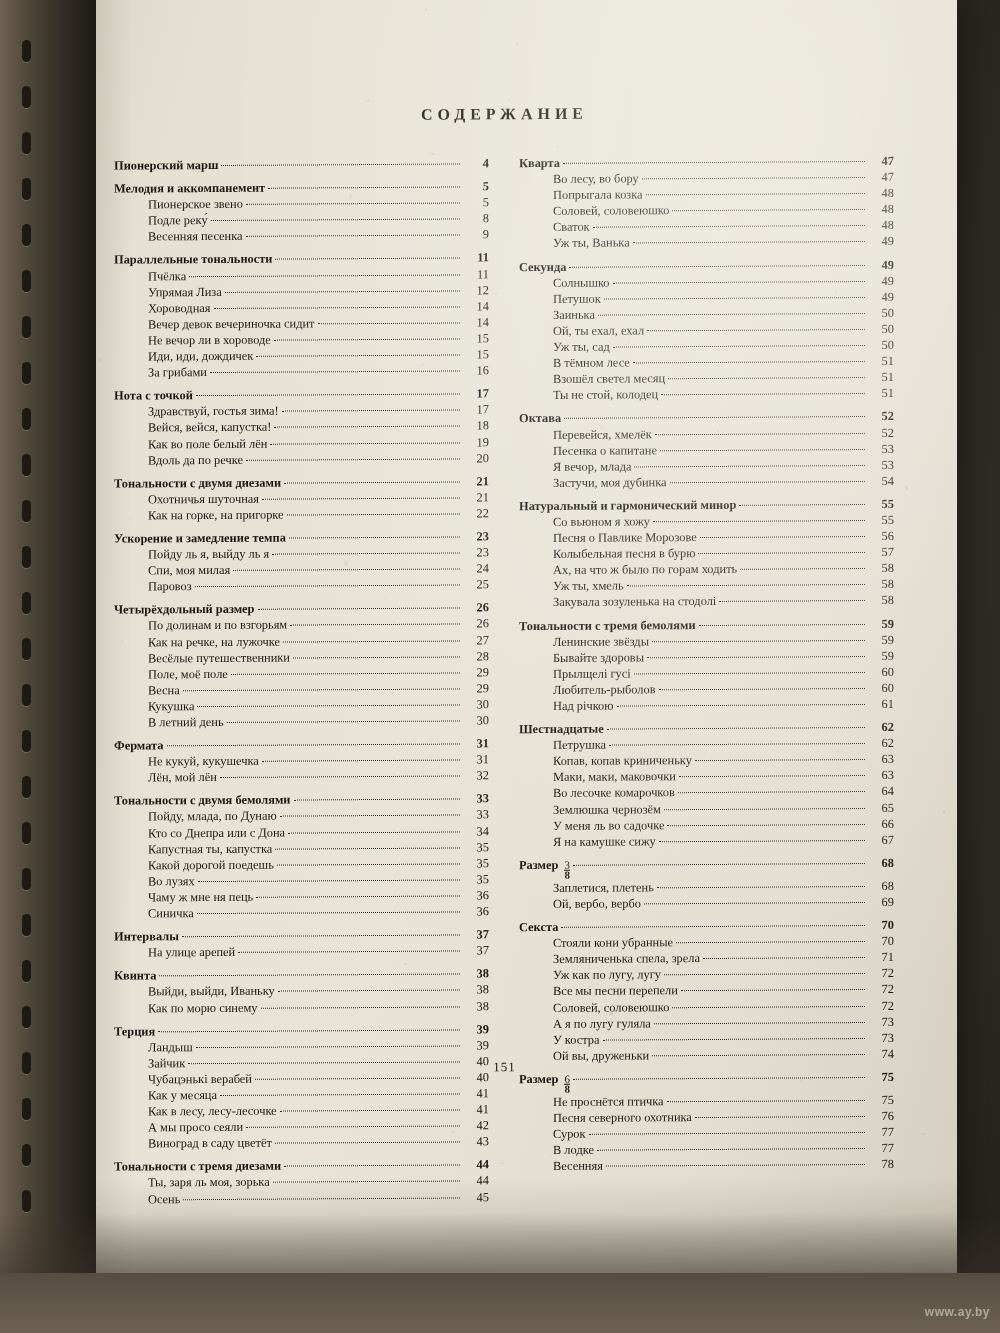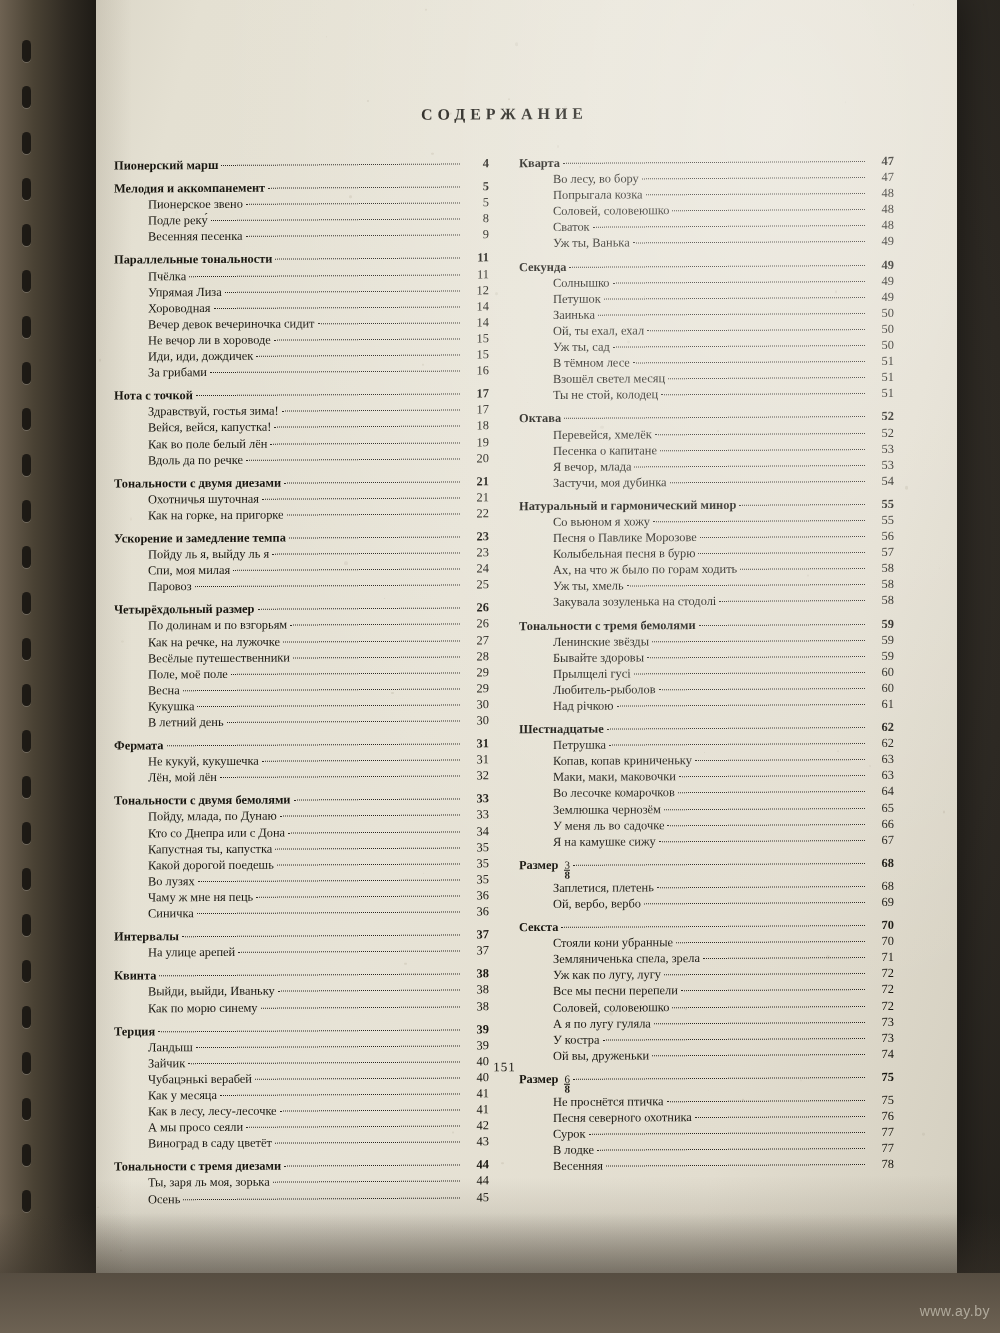--- a/index.html
+++ b/index.html
@@ -83,22 +83,22 @@
   .gap{height:7px;}
   .frac{display:inline-block;vertical-align:-2px;text-align:center;line-height:9px;font-size:11px;margin-left:6px;}
   .frac b{display:block;font-weight:400;}
   .frac u{display:block;text-decoration:none;border-top:1px solid #17150f;}
   .folio{
     position:absolute;left:0;right:0;top:1062px;text-align:center;
     font-size:13px;letter-spacing:1px;
   }
   .wm{
     position:absolute;right:10px;bottom:14px;
-    color:#c9c4b6;font-size:14px;font-family:"Liberation Sans",sans-serif;
-    opacity:.75;letter-spacing:.5px;
+    color:#c9c4b6;font-size:12px;font-family:"Liberation Sans",sans-serif;
+    opacity:.75;letter-spacing:.5px;font-weight:bold;
   }
   .speck{position:absolute;background:rgba(120,105,80,.28);border-radius:50%;}
 </style>
 </head>
 <body>
 
 <div id="page">
 
   <div class="sheet">
     <div class="content">

